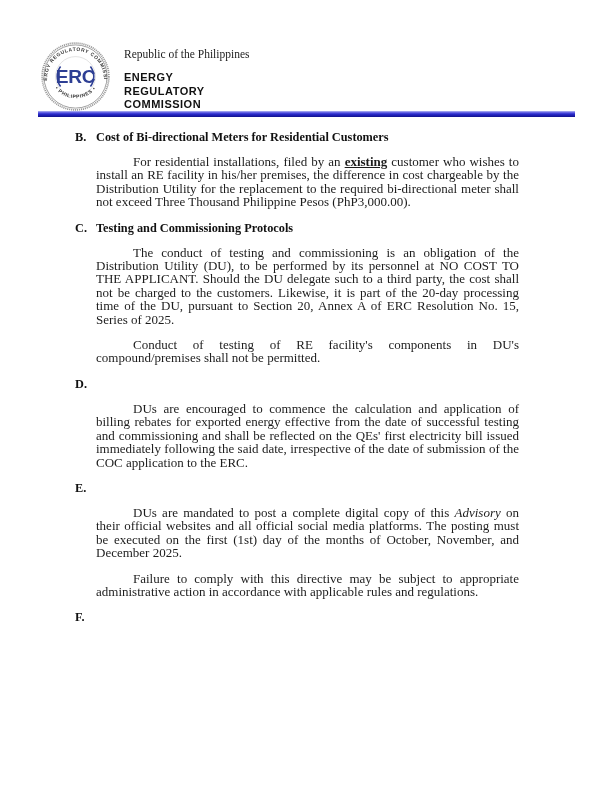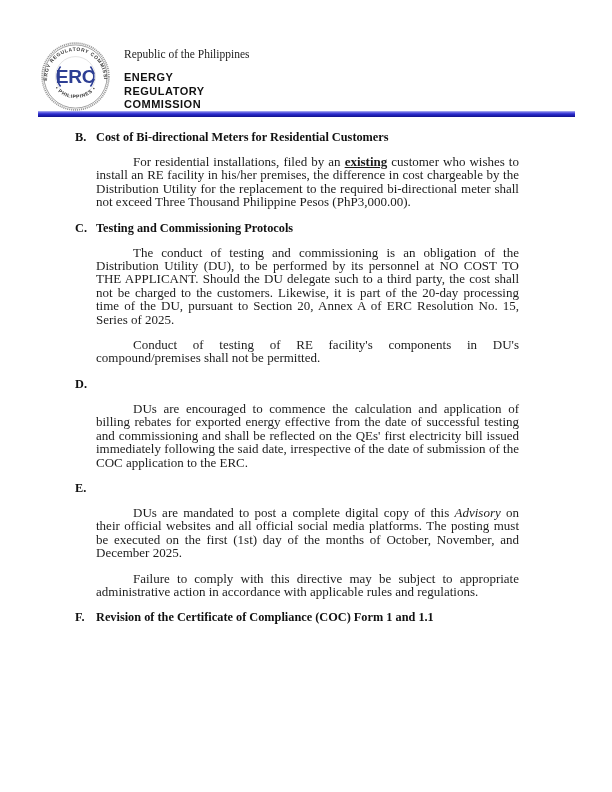--- a/index.html
+++ b/index.html
@@ -154,18 +154,17 @@
       <section class="doc-section">
         <h2 class="sec-heading">
           <span class="sec-label">E.</span>
         </h2>
         <p class="sec-para"><span class="seg-normal">DUs are mandated to post a complete digital copy of this </span><span class="seg-italic">Advisory</span><span class="seg-normal"> on their official websites and all official social media platforms. The posting must be executed on the first (1st) day of the months of October, November, and December 2025.</span></p>
         <p class="sec-para"><span class="seg-normal">Failure to comply with this directive may be subject to appropriate administrative action in accordance with applicable rules and regulations.</span></p>
       </section>
       <section class="doc-section">
         <h2 class="sec-heading">
           <span class="sec-label">F.</span>
-          <span class="sec-title">Revision of the Certificate of Compliance (COC) Form 1 and 1.1</span>
         </h2>
       </section>
     </div>
 
 </div>
 
 </body></html>

